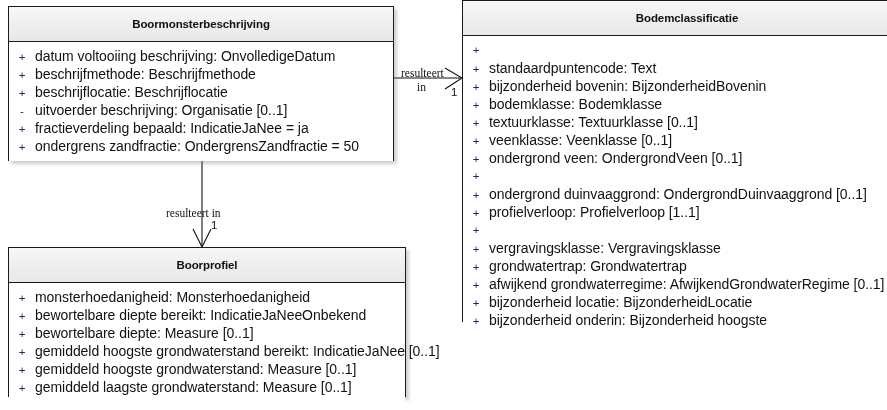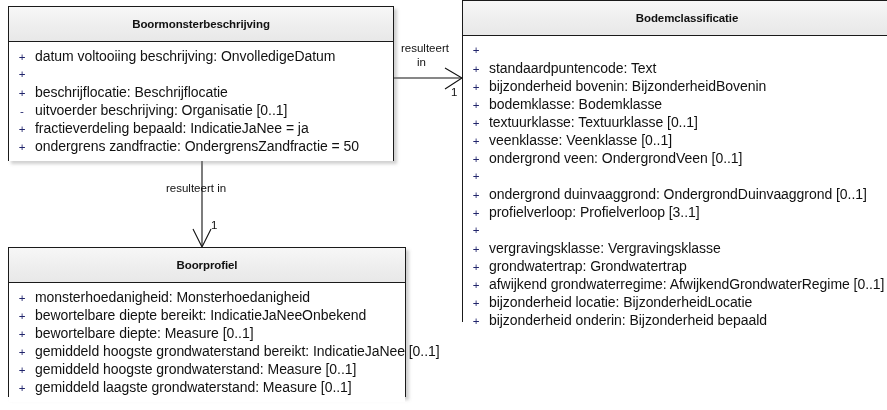--- a/index.html
+++ b/index.html
@@ -102,21 +102,22 @@
     stroke: #111111;
     stroke-width: 1.1;
     fill: none;
   }
 
   .conn-label {
     position: absolute;
     font-size: 11.5px;
     color: #111111;
     white-space: nowrap;
-    font-family: Liberation Sans, sans-serif;
+    font-family: Liberation Serif, serif;
+    margin-top: 25px;
   }
   .conn-mult {
     position: absolute;
     font-size: 11.5px;
     color: #111111;
     white-space: nowrap;
   }
 
   #label-h-line1 { left: 401px; top: 42px; }
   #label-h-line2 { left: 417px; top: 56px; }
@@ -154,20 +155,21 @@
     <div class="uml-header">
       <span class="uml-title">Boormonsterbeschrijving</span>
     </div>
     <div class="uml-attrs">
         <div class="attr-row">
           <span class="attr-vis">+</span>
           <span class="attr-text">datum voltooiing beschrijving: OnvolledigeDatum</span>
         </div>
         <div class="attr-row">
           <span class="attr-vis">+</span>
+          <span class="attr-text">beschrijfmethode: Beschrijfmethode</span>
         </div>
         <div class="attr-row">
           <span class="attr-vis">+</span>
           <span class="attr-text">beschrijflocatie: Beschrijflocatie</span>
         </div>
         <div class="attr-row">
           <span class="attr-vis">-</span>
           <span class="attr-text">uitvoerder beschrijving: Organisatie [0..1]</span>
         </div>
         <div class="attr-row">
@@ -215,21 +217,21 @@
         </div>
         <div class="attr-row">
           <span class="attr-vis">+</span>
         </div>
         <div class="attr-row">
           <span class="attr-vis">+</span>
           <span class="attr-text">ondergrond duinvaaggrond: OndergrondDuinvaaggrond [0..1]</span>
         </div>
         <div class="attr-row">
           <span class="attr-vis">+</span>
-          <span class="attr-text">profielverloop: Profielverloop [3..1]</span>
+          <span class="attr-text">profielverloop: Profielverloop [1..1]</span>
         </div>
         <div class="attr-row">
           <span class="attr-vis">+</span>
         </div>
         <div class="attr-row">
           <span class="attr-vis">+</span>
           <span class="attr-text">vergravingsklasse: Vergravingsklasse</span>
         </div>
         <div class="attr-row">
           <span class="attr-vis">+</span>
@@ -238,21 +240,21 @@
         <div class="attr-row">
           <span class="attr-vis">+</span>
           <span class="attr-text">afwijkend grondwaterregime: AfwijkendGrondwaterRegime [0..1]</span>
         </div>
         <div class="attr-row">
           <span class="attr-vis">+</span>
           <span class="attr-text">bijzonderheid locatie: BijzonderheidLocatie</span>
         </div>
         <div class="attr-row">
           <span class="attr-vis">+</span>
-          <span class="attr-text">bijzonderheid onderin: Bijzonderheid bepaald</span>
+          <span class="attr-text">bijzonderheid onderin: Bijzonderheid hoogste</span>
         </div>
       </div>
   </div>
 
   <div class="uml-class" id="class-boorprofiel">
     <div class="uml-header">
       <span class="uml-title">Boorprofiel</span>
     </div>
     <div class="uml-attrs">
         <div class="attr-row">

